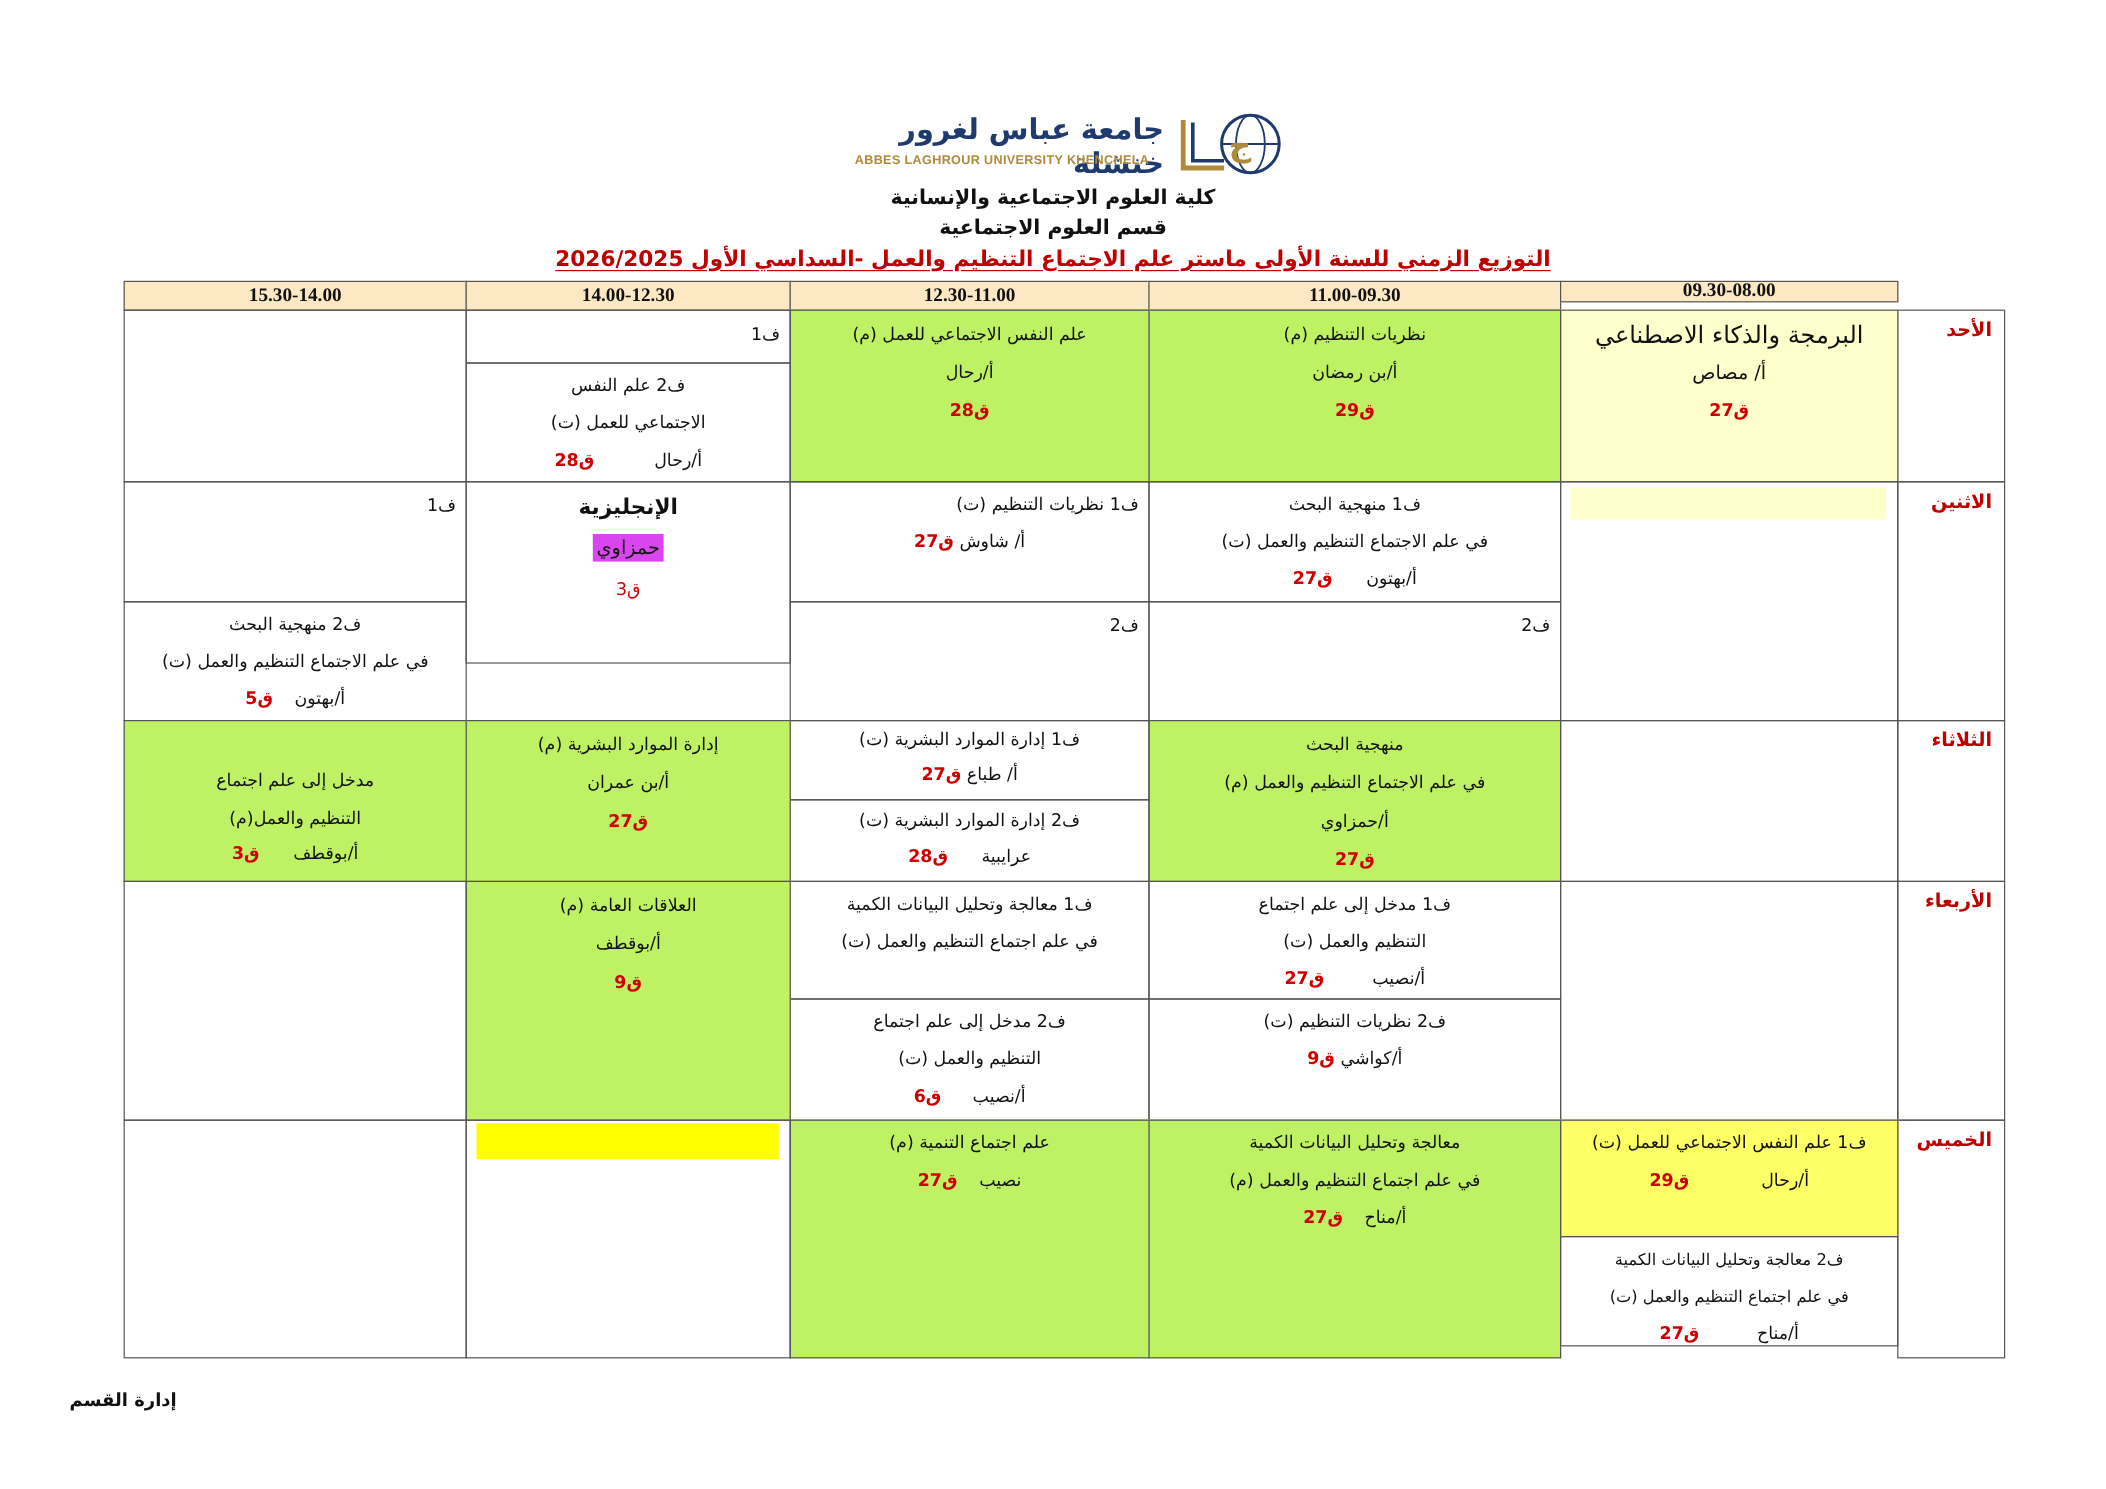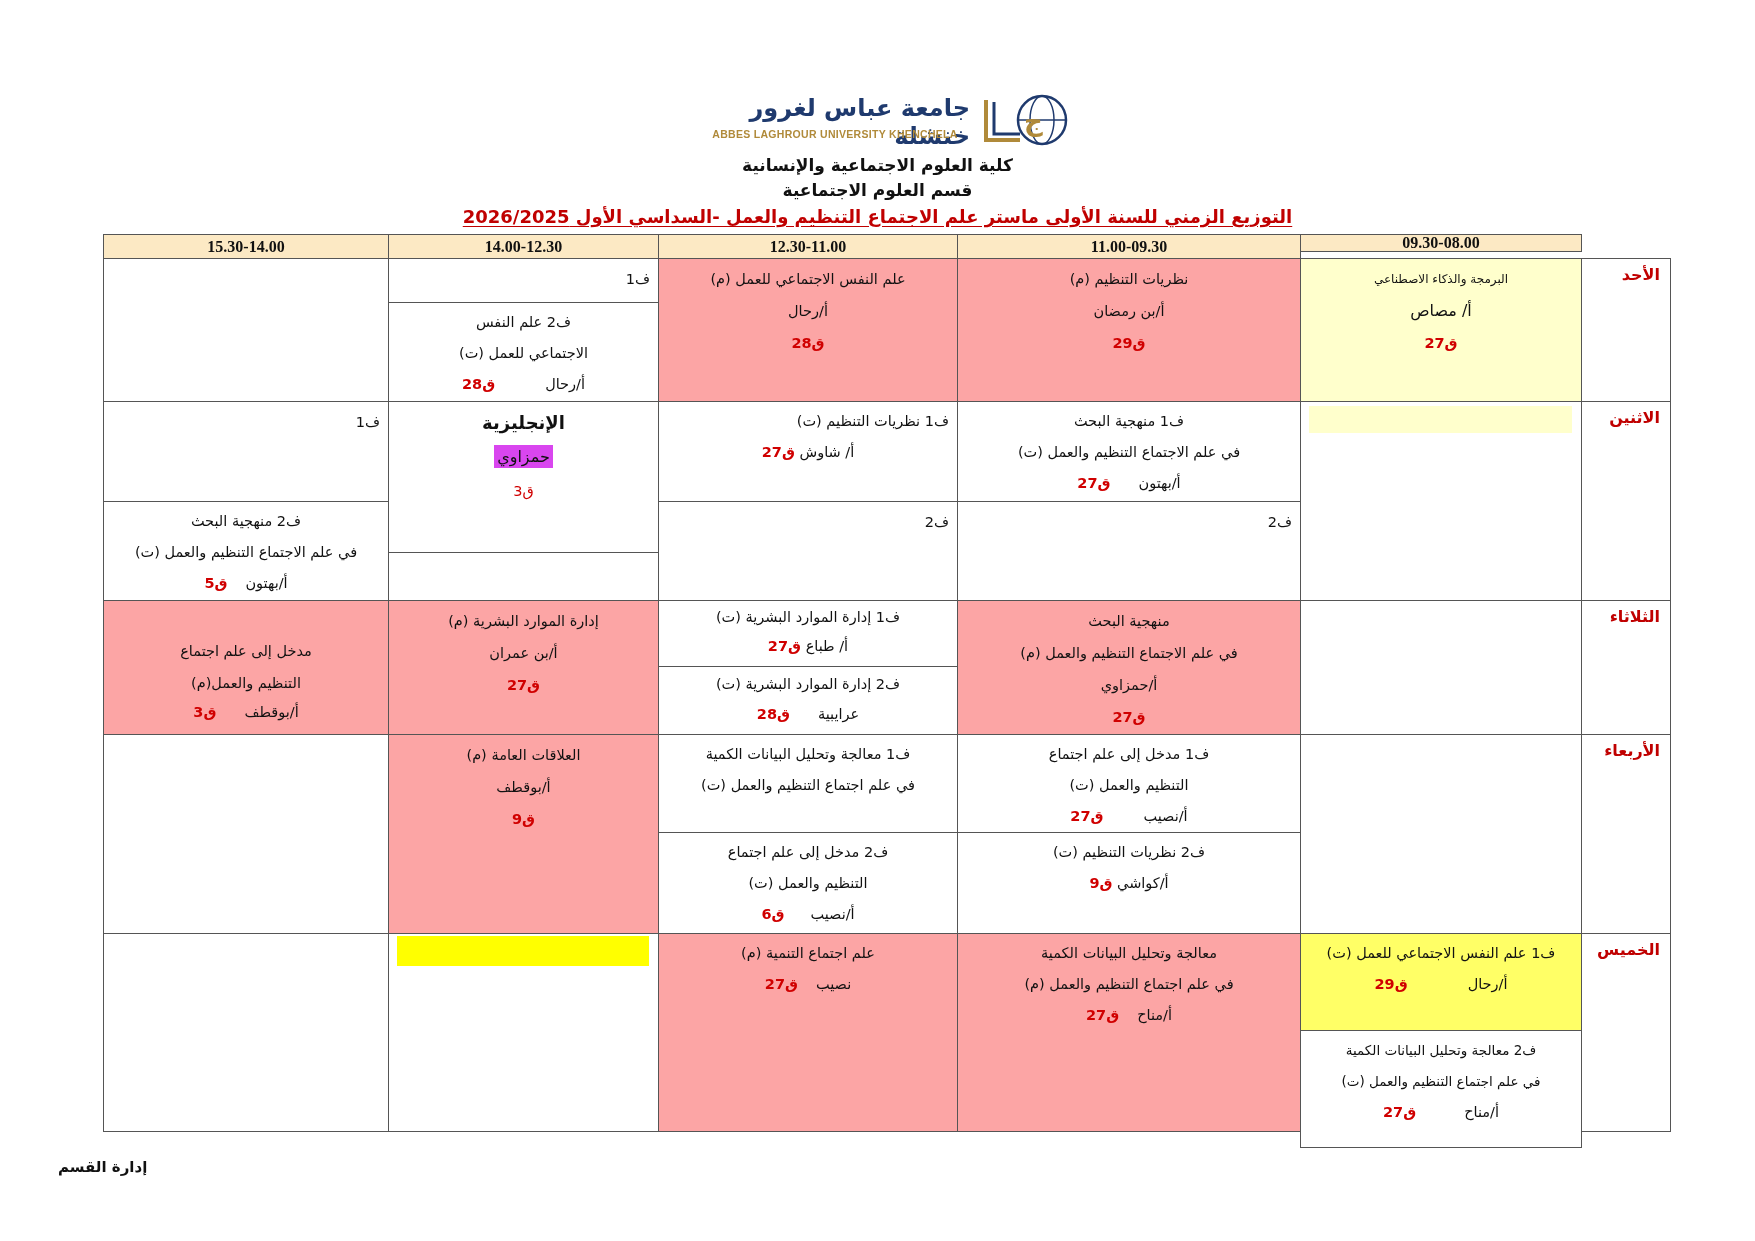--- a/index.html
+++ b/index.html
@@ -8,21 +8,21 @@
   .abs { position:absolute; box-sizing:border-box; }
   .hdr-line { position:absolute; left:0; width:1755px; text-align:center; direction:rtl; }
   .uni-en { font-family:"Liberation Sans", sans-serif; font-weight:bold; color:#b08a3a; font-size:10.5px; letter-spacing:0.3px; }
   .fac { font-size:17px; font-weight:bold; }
   .title { font-size:18px; font-weight:bold; color:#c00000; text-decoration:underline; text-underline-offset:3px; }
   .th { position:absolute; box-sizing:border-box; background:#fce9c4; border:1px solid #555;
         font-family:"Liberation Serif", serif; font-weight:bold; font-size:16px; text-align:center;
         display:flex; align-items:center; justify-content:center; }
   .cell { position:absolute; box-sizing:border-box; border:1px solid #555; direction:rtl;
           font-size:14.5px; text-align:center; padding:4px 8px; line-height:32px; }
-  .cell.green { background:#fca5a5; }
+  .cell.green { background:#bef264; }
   .cell.yellow { background:#ffffcc; }
   .cell.brightyellow { background:#ffff66; }
   .day { position:absolute; box-sizing:border-box; border:1px solid #555; direction:rtl;
          color:#c00000; font-weight:bold; font-size:16px; text-align:right; padding:6px 10px; }
   .red { color:#d00000; font-weight:bold; }
   .gap { display:inline-block; width:28px; }
   .grp-label { text-align:right; display:block; }
   .hl { background:#d946ef; padding:2px 3px; }
   .big { font-size:18px; font-weight:bold; }
   .line { display:block; }
@@ -56,21 +56,21 @@
 <div class="th" data-name="time-slot-header-2" style="left:957px; top:234px; width:344px; height:25px;">11.00-09.30</div>
 <div class="th" data-name="time-slot-header-1" style="left:1300px; top:234px; width:282px; height:18px;">09.30-08.00</div>
 
 <div class="day" data-name="day-label-sunday" style="left:1581px; top:258px; width:90px; height:144px;">الأحد</div>
 <div class="day" data-name="day-label-monday" style="left:1581px; top:401px; width:90px; height:200px;">الاثنين</div>
 <div class="day" data-name="day-label-tuesday" style="left:1581px; top:600px; width:90px; height:135px;">الثلاثاء</div>
 <div class="day" data-name="day-label-wednesday" style="left:1581px; top:734px; width:90px; height:200px;">الأربعاء</div>
 <div class="day" data-name="day-label-thursday" style="left:1581px; top:933px; width:90px; height:199px;">الخميس</div>
 
 <div class="cell yellow" data-name="session-sun-slot1" style="left:1300px; top:258px; width:282px; height:144px;">
-  <span class="line big" style="font-size:12px;font-weight:normal" data-name="session-subject">البرمجة والذكاء الاصطناعي</span>
+  <span class="line big" style="font-size:20px;font-weight:normal" data-name="session-subject">البرمجة والذكاء الاصطناعي</span>
   <span class="line" style="font-size:16px" data-name="session-teacher">أ/ مصاص</span>
   <span class="line red" data-name="session-room">ق27</span>
 </div>
 <div class="cell green" data-name="session-sun-slot2" style="left:957px; top:258px; width:344px; height:144px;">
   <span class="line" data-name="session-subject">نظريات التنظيم (م)</span>
   <span class="line" data-name="session-teacher">أ/بن رمضان</span>
   <span class="line red" data-name="session-room">ق29</span>
 </div>
 <div class="cell green" data-name="session-sun-slot3" style="left:658px; top:258px; width:300px; height:144px;">
   <span class="line" data-name="session-subject">علم النفس الاجتماعي للعمل (م)</span>
@@ -168,21 +168,21 @@
   <span class="line" data-name="session-subject">العلاقات العامة (م)</span>
   <span class="line" data-name="session-teacher">أ/بوقطف</span>
   <span class="line red" data-name="session-room">ق9</span>
 </div>
 <div class="cell" data-name="session-wed-slot5" style="left:103px; top:734px; width:286px; height:200px;"></div>
 
 <div class="cell brightyellow" data-name="session-thu-slot1-group1" style="left:1300px; top:933px; width:282px; height:98px; line-height:31px;">
   <span class="line" data-name="session-subject">ف1 علم النفس الاجتماعي للعمل (ت)</span>
   <span class="line"><span data-name="session-teacher">أ/رحال</span><span class="gap" style="width:60px"></span><span class="red" data-name="session-room">ق29</span></span>
 </div>
-<div class="cell" data-name="session-thu-slot1-group2" style="left:1300px; top:1030px; width:282px; height:118px; line-height:31px;">
+<div class="cell" data-name="session-thu-slot1-group2" style="left:1300px; top:1030px; width:282px; height:92px; line-height:31px;">
   <span class="line" style="font-size:13.5px" data-name="session-subject">ف2 معالجة وتحليل البيانات الكمية</span>
   <span class="line" style="font-size:13.5px" data-name="session-subject-cont">في علم اجتماع التنظيم والعمل (ت)</span>
   <span class="line"><span data-name="session-teacher">أ/مناح</span><span class="gap" style="width:48px"></span><span class="red" data-name="session-room">ق27</span></span>
 </div>
 <div class="cell green" data-name="session-thu-slot2" style="left:957px; top:933px; width:344px; height:199px; line-height:31px;">
   <span class="line" data-name="session-subject">معالجة وتحليل البيانات الكمية</span>
   <span class="line" data-name="session-subject-cont">في علم اجتماع التنظيم والعمل (م)</span>
   <span class="line"><span data-name="session-teacher">أ/مناح</span><span class="gap" style="width:18px"></span><span class="red" data-name="session-room">ق27</span></span>
 </div>
 <div class="cell green" data-name="session-thu-slot3" style="left:658px; top:933px; width:300px; height:199px; line-height:31px;">

